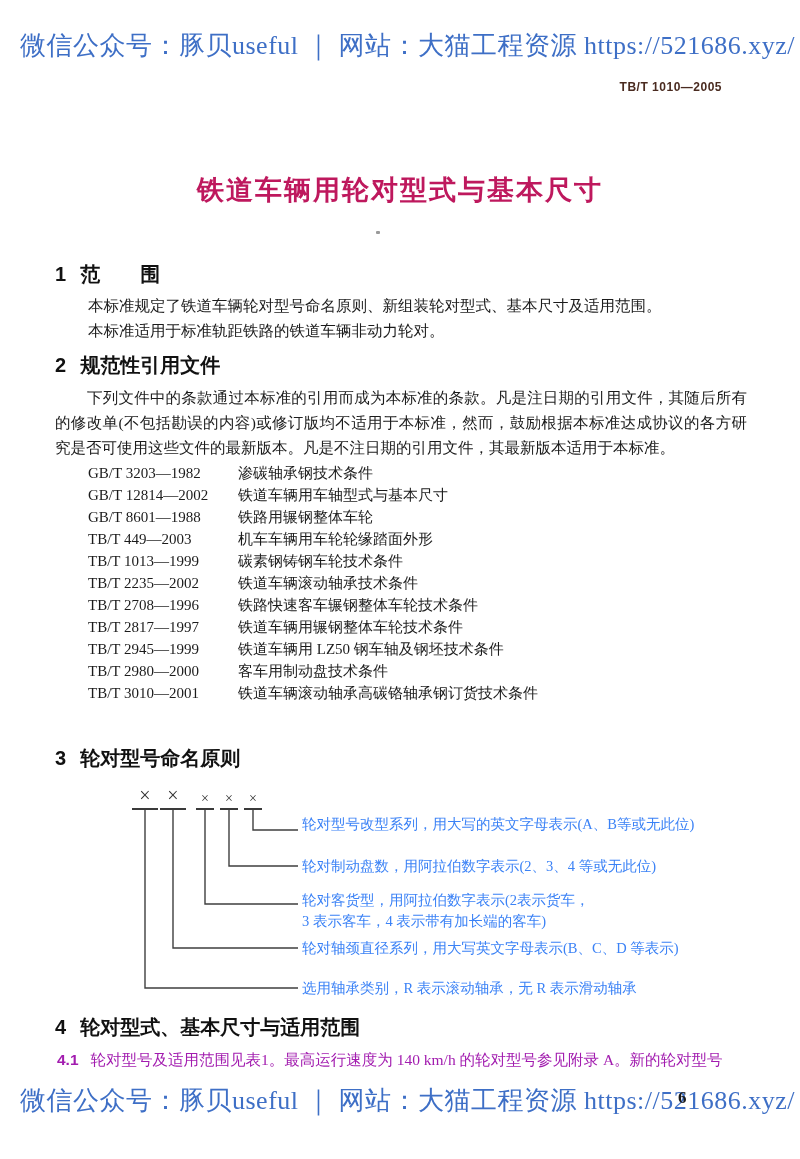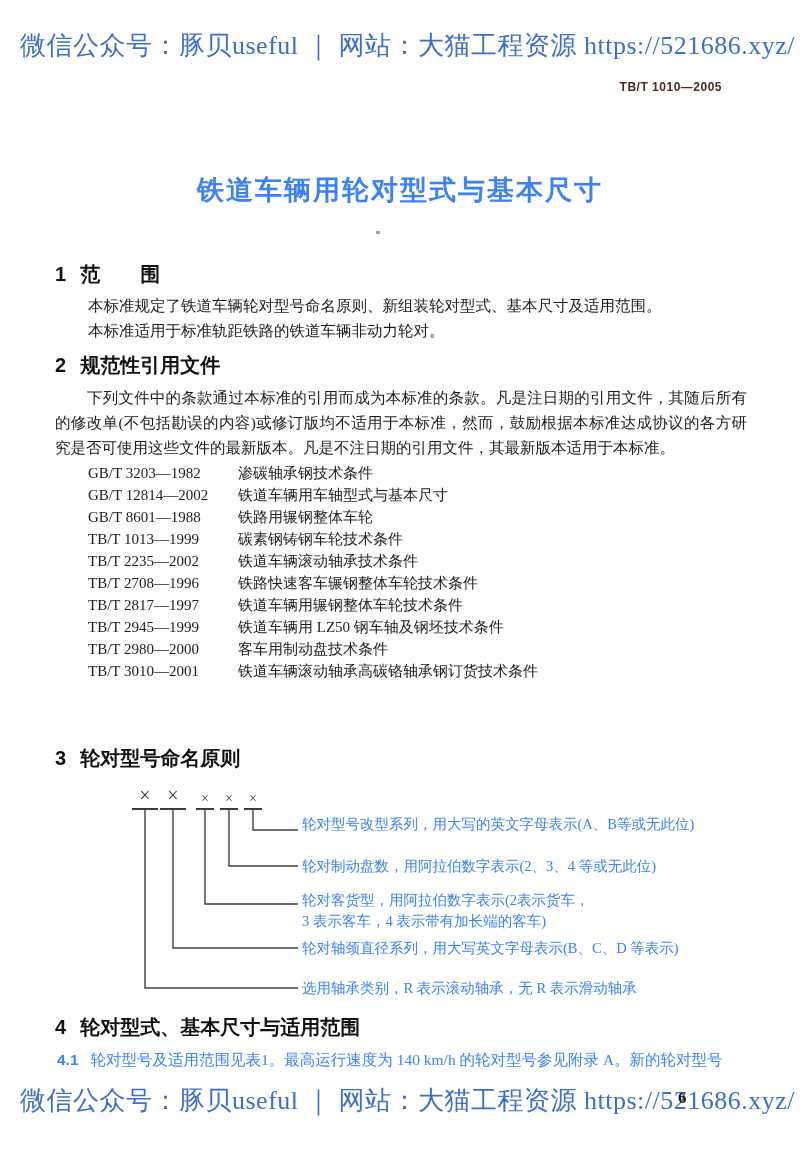--- a/index.html
+++ b/index.html
@@ -20,21 +20,21 @@
   .watermark.footer{top:1083px;}
   .doc-number{
     position:absolute;top:80px;right:78px;
     font-family:"Liberation Sans","DejaVu Sans",sans-serif;
     font-weight:bold;font-size:12px;color:#4a2b20;letter-spacing:0.5px;
   }
   .title{
     position:absolute;top:172px;left:0;width:100%;margin:0;
     text-align:center;
     font-family:"Liberation Sans","DejaVu Sans",sans-serif;
-    font-weight:bold;font-size:27px;letter-spacing:2px;color:#3b82f6;
+    font-weight:bold;font-size:27px;letter-spacing:2px;color:#be185d;
   }
   .stray{
     position:absolute;left:376px;top:231px;width:4px;height:3px;
     background:#9a9a9a;border-radius:1px;
   }
   .heading{
     position:absolute;left:55px;
     font-family:"Liberation Sans","DejaVu Sans",sans-serif;
     font-weight:bold;font-size:20px;color:#111;white-space:nowrap;
   }
@@ -67,21 +67,21 @@
   .mark-l{width:26px;height:24px;top:784px;font-size:20px;line-height:22px;}
   .mark-s{width:18px;height:17px;top:791px;font-size:14px;line-height:16px;}
   .m1{left:132px;} .m2{left:160px;} .m3{left:196px;} .m4{left:220px;} .m5{left:244px;}
   .dlabel{
     position:absolute;left:302px;
     font-size:14.5px;line-height:21px;color:#3b82f6;white-space:nowrap;
   }
   .dl1{top:814px;} .dl2{top:856px;} .dl3{top:890px;} .dl4{top:938px;} .dl5{top:978px;}
   .para41{
     position:absolute;left:57px;top:1049px;width:692px;margin:0;
-    font-size:15.5px;line-height:22px;white-space:nowrap;color:#3b82f6;
+    font-size:15.5px;line-height:22px;white-space:nowrap;color:#a21caf;
   }
   .bnum{font-family:"Liberation Sans","DejaVu Sans",sans-serif;font-weight:bold;margin-right:12px;}
   .page-number{
     position:absolute;left:678px;top:1088px;
     font-size:17px;font-weight:bold;color:#1a1a1a;
   }
 </style>
 </head>
 <body>
 
@@ -103,20 +103,21 @@
 
   <div class="heading h2pos">
     <span class="hnum">2</span><span>规范性引用文件</span>
   </div>
   <p class="para-block">下列文件中的条款通过本标准的引用而成为本标准的条款。凡是注日期的引用文件，其随后所有的修改单(不包括勘误的内容)或修订版均不适用于本标准，然而，鼓励根据本标准达成协议的各方研究是否可使用这些文件的最新版本。凡是不注日期的引用文件，其最新版本适用于本标准。</p>
 
   <div class="refs">
     <div class="ref-row"><span class="ref-code">GB/T 3203—1982</span><span class="ref-title">渗碳轴承钢技术条件</span></div>
     <div class="ref-row"><span class="ref-code">GB/T 12814—2002</span><span class="ref-title">铁道车辆用车轴型式与基本尺寸</span></div>
     <div class="ref-row"><span class="ref-code">GB/T 8601—1988</span><span class="ref-title">铁路用辗钢整体车轮</span></div>
+    <div class="ref-row"><span class="ref-code">TB/T 449—2003</span><span class="ref-title">机车车辆用车轮轮缘踏面外形</span></div>
     <div class="ref-row"><span class="ref-code">TB/T 1013—1999</span><span class="ref-title">碳素钢铸钢车轮技术条件</span></div>
     <div class="ref-row"><span class="ref-code">TB/T 2235—2002</span><span class="ref-title">铁道车辆滚动轴承技术条件</span></div>
     <div class="ref-row"><span class="ref-code">TB/T 2708—1996</span><span class="ref-title">铁路快速客车辗钢整体车轮技术条件</span></div>
     <div class="ref-row"><span class="ref-code">TB/T 2817—1997</span><span class="ref-title">铁道车辆用辗钢整体车轮技术条件</span></div>
     <div class="ref-row"><span class="ref-code">TB/T 2945—1999</span><span class="ref-title">铁道车辆用 LZ50 钢车轴及钢坯技术条件</span></div>
     <div class="ref-row"><span class="ref-code">TB/T 2980—2000</span><span class="ref-title">客车用制动盘技术条件</span></div>
     <div class="ref-row"><span class="ref-code">TB/T 3010—2001</span><span class="ref-title">铁道车辆滚动轴承高碳铬轴承钢订货技术条件</span></div>
   </div>
 
   <div class="heading h3pos">

